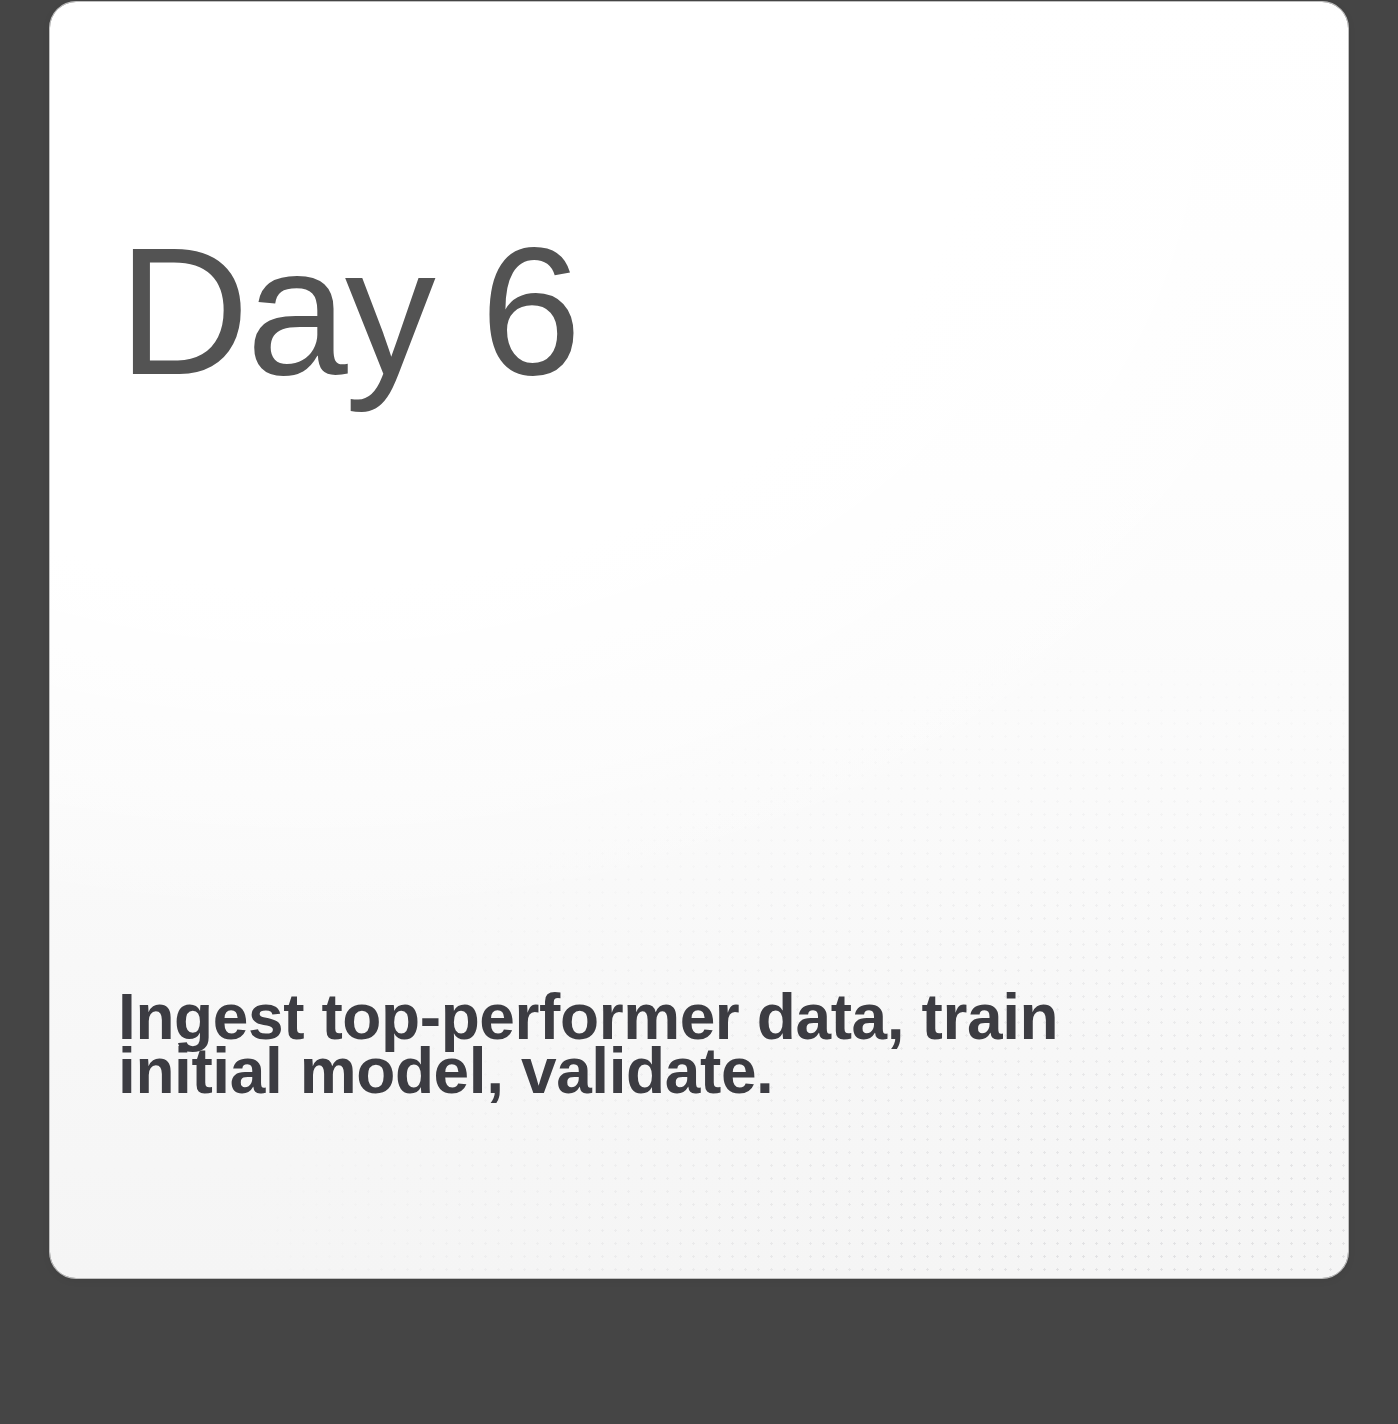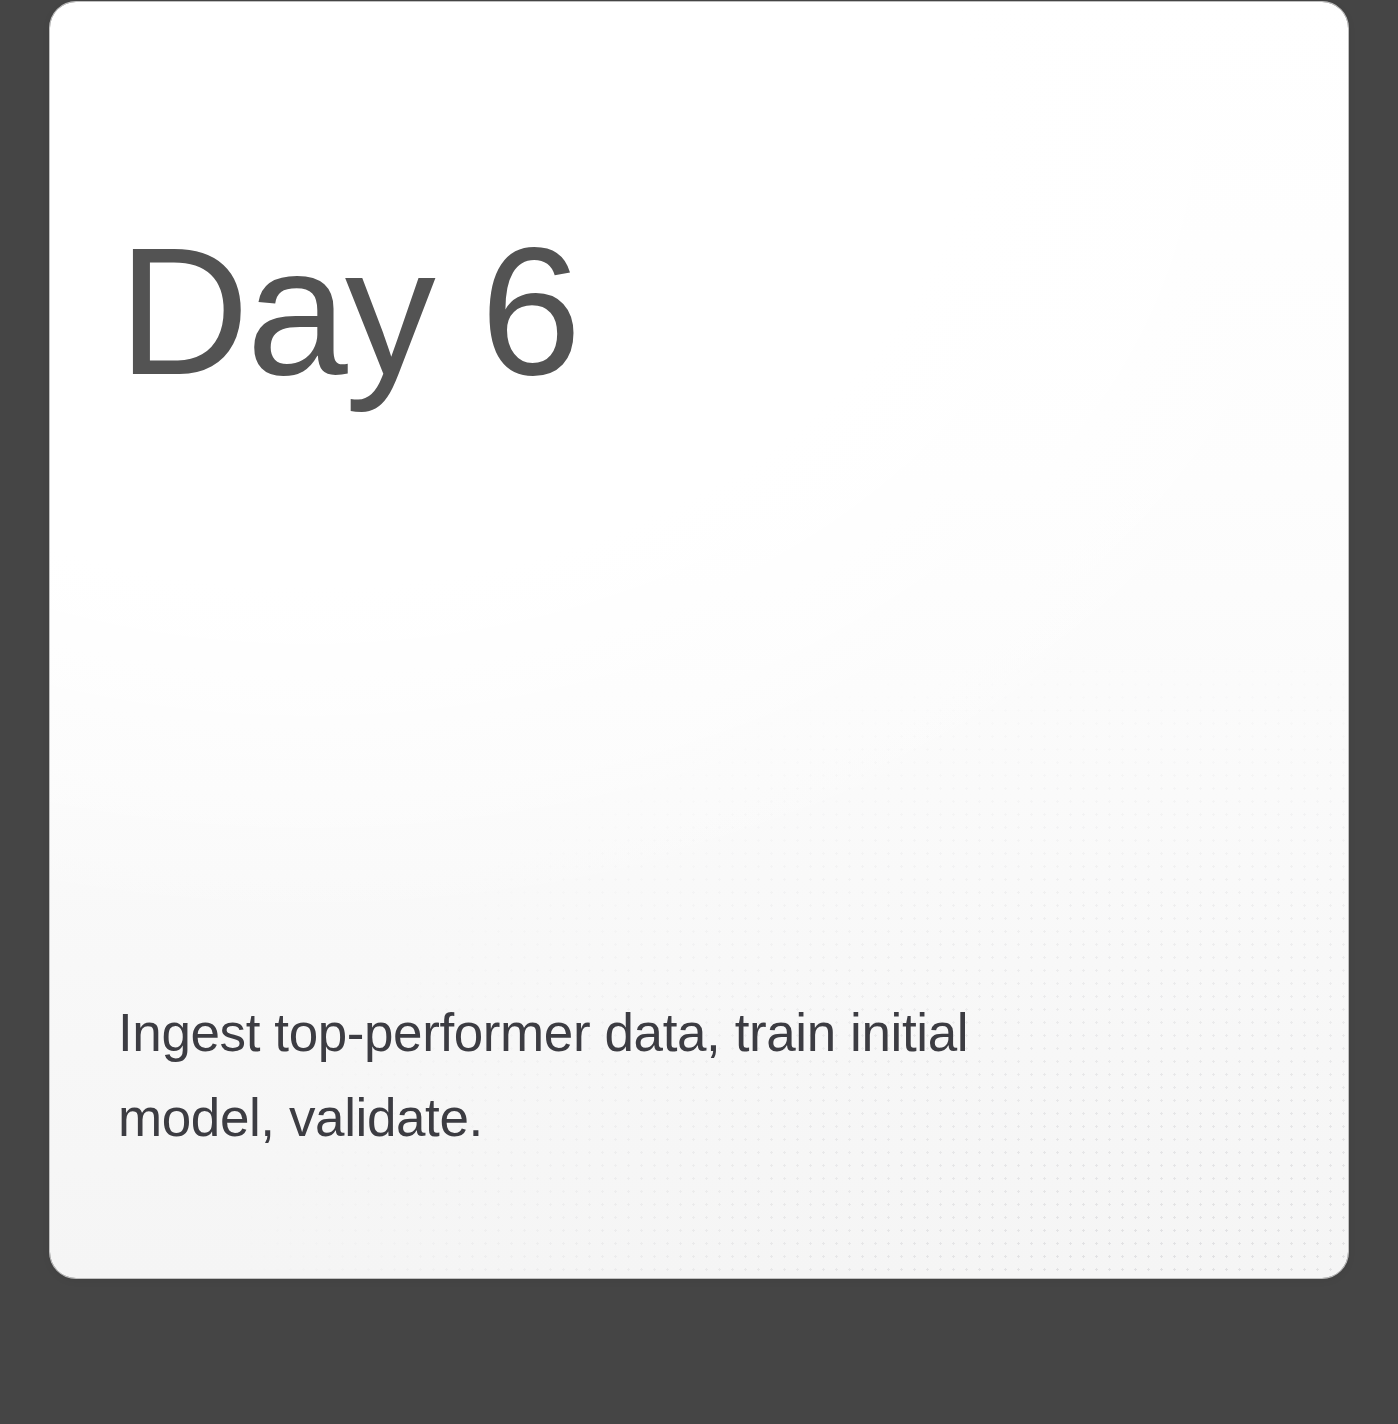--- a/index.html
+++ b/index.html
@@ -90,24 +90,24 @@
     line-height: 1.0;
     color: #2f2f35;
     white-space: nowrap;
   }
 
   .section-desc {
     position: absolute;
     top: 988px;
     left: 0;
     width: 990px;
-    font-size: 53px;
-    font-weight: 400;
+    font-size: 64px;
+    font-weight: 700;
     letter-spacing: -0.4px;
-    line-height: 85px;
+    line-height: 54px;
     color: #3c3c42;
   }
 </style>
 </head>
 <body>
 
 <div class="stage">
 
   <div class="card">
 

